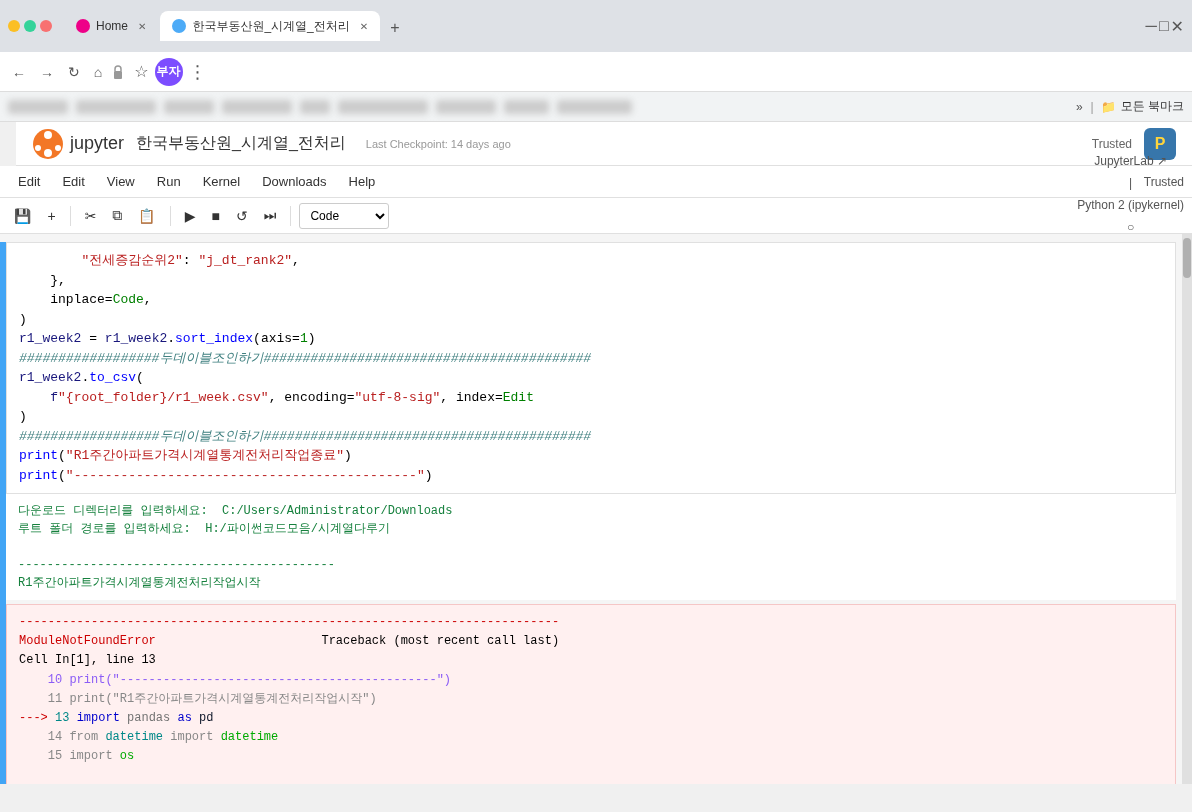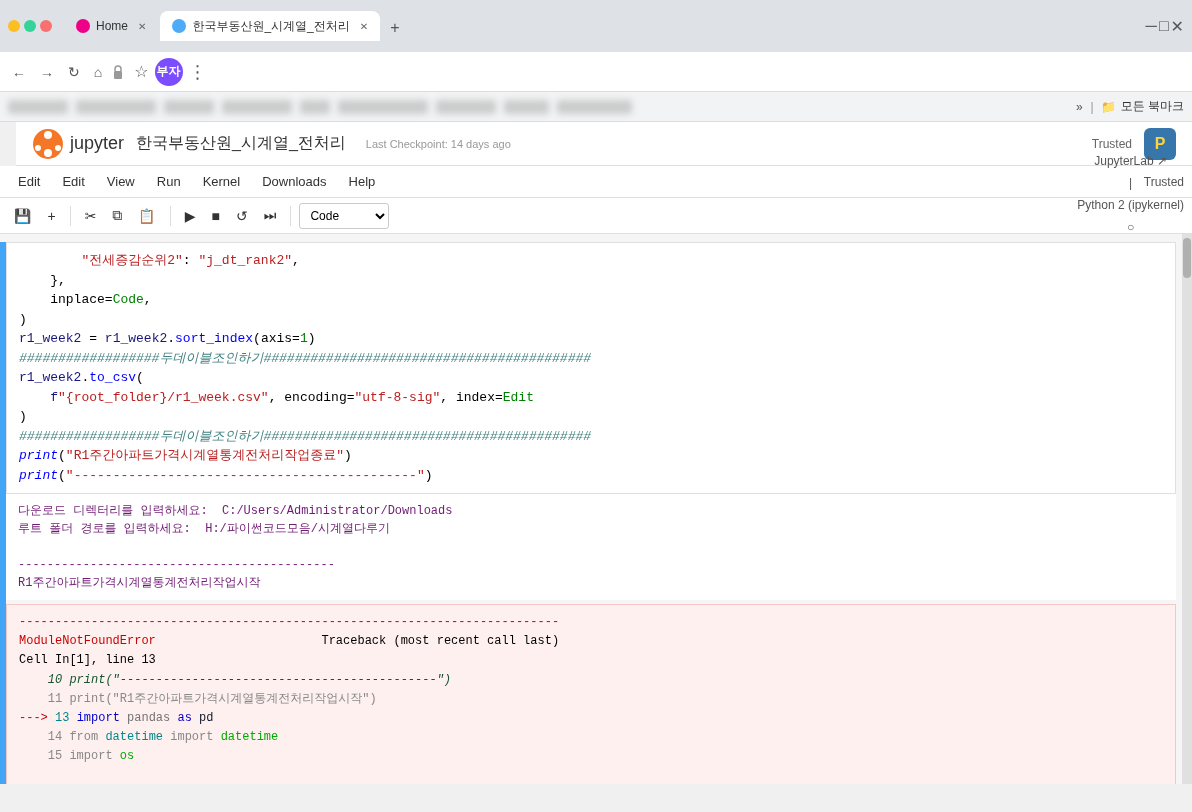--- a/index.html
+++ b/index.html
@@ -185,41 +185,41 @@
     .output-area {
       margin: 0 16px 4px 0;
       background: #fff;
     }
     .output-text {
       padding: 8px 12px;
       font-family: 'Courier New', monospace;
       font-size: 12px;
       white-space: pre;
       line-height: 1.5;
-      color: #701a75;
+      color: #15803d;
     }
 
     
     .error-output {
       background: #fff0f0;
       border: 1px solid #f5c6c6;
       padding: 8px 12px;
       font-family: 'Courier New', monospace;
       font-size: 12px;
       white-space: pre;
       line-height: 1.6;
     }
 
     
     .notebook-area::-webkit-scrollbar { width: 10px; }
     .notebook-area::-webkit-scrollbar-track { background: #f0f0f0; }
     .notebook-area::-webkit-scrollbar-thumb { background: #ccc; border-radius: 4px; }
 
     
-    .kw { color: #0000ff; font-style: italic; }
+    .kw { color: #0000ff; }
     .str { color: #ba2121; }
     .cmt { color: #408080; font-style: italic; }
     .func { color: #0000ff; }
     .num { color: #008000; }
     .var { color: #19177c; }
     .kw2 { color: green; }
     .err-red { color: #cc0000; }
     .err-blue { color: #0000cc; }
     .err-teal { color: #008888; }
 
@@ -394,21 +394,21 @@
     </div>
   </div>
 
   <div class="cell">
     <div class="cell-sidebar" style="background:#42a5f5;"></div>
     <div class="cell-content">
       <div style="margin:0 16px 4px 0;">
         <div class="error-output"><span class="err-red">---------------------------------------------------------------------------</span>
 <span class="err-red">ModuleNotFoundError</span>                       Traceback (most recent call last)
 Cell In[1], line 13
-<span style="color:#14532d;font-style:italic;">    10 print("--------------------------------------------")</span>
+<span style="color:#8b5cf6;">    10 print("--------------------------------------------")</span>
 <span style="color:#888;">    11 print("R1주간아파트가격시계열통계전처리작업시작")</span>
 <span class="err-red">---&gt;</span> <span class="err-teal">13</span> <span class="err-blue">import</span> <span style="color:#737373;">pandas</span> <span class="err-blue">as</span> <span style="color:#0f172a;">pd</span>
 <span style="color:#888;">    14 from </span><span class="err-teal">datetime</span><span style="color:#888;"> import </span><span style="color:#00aa00;">datetime</span>
 <span style="color:#888;">    15 import </span><span style="color:#00aa00;">os</span>
 
 : No module named </div>
       </div>
     </div>
   </div>
 

